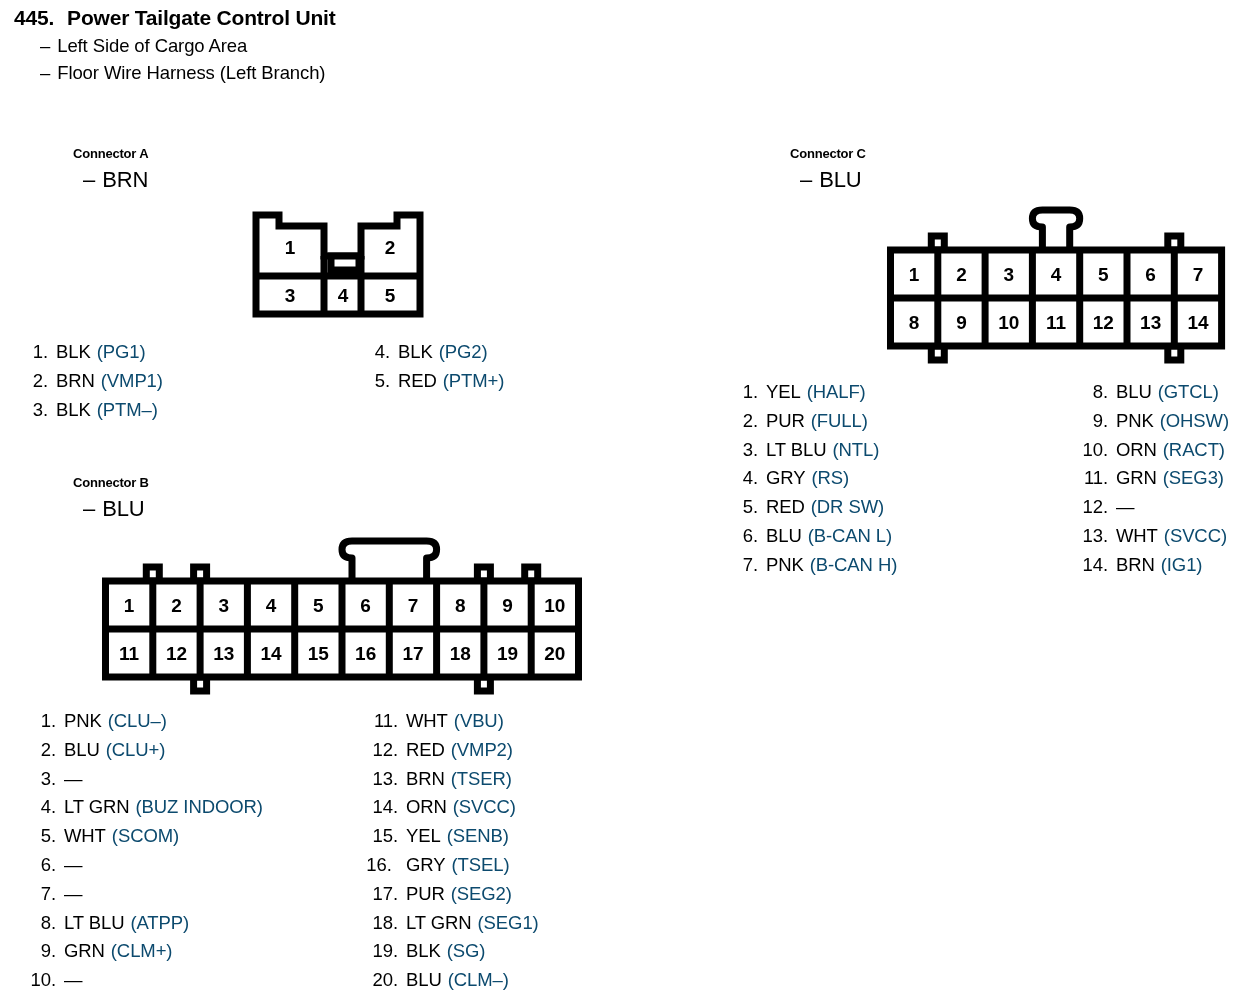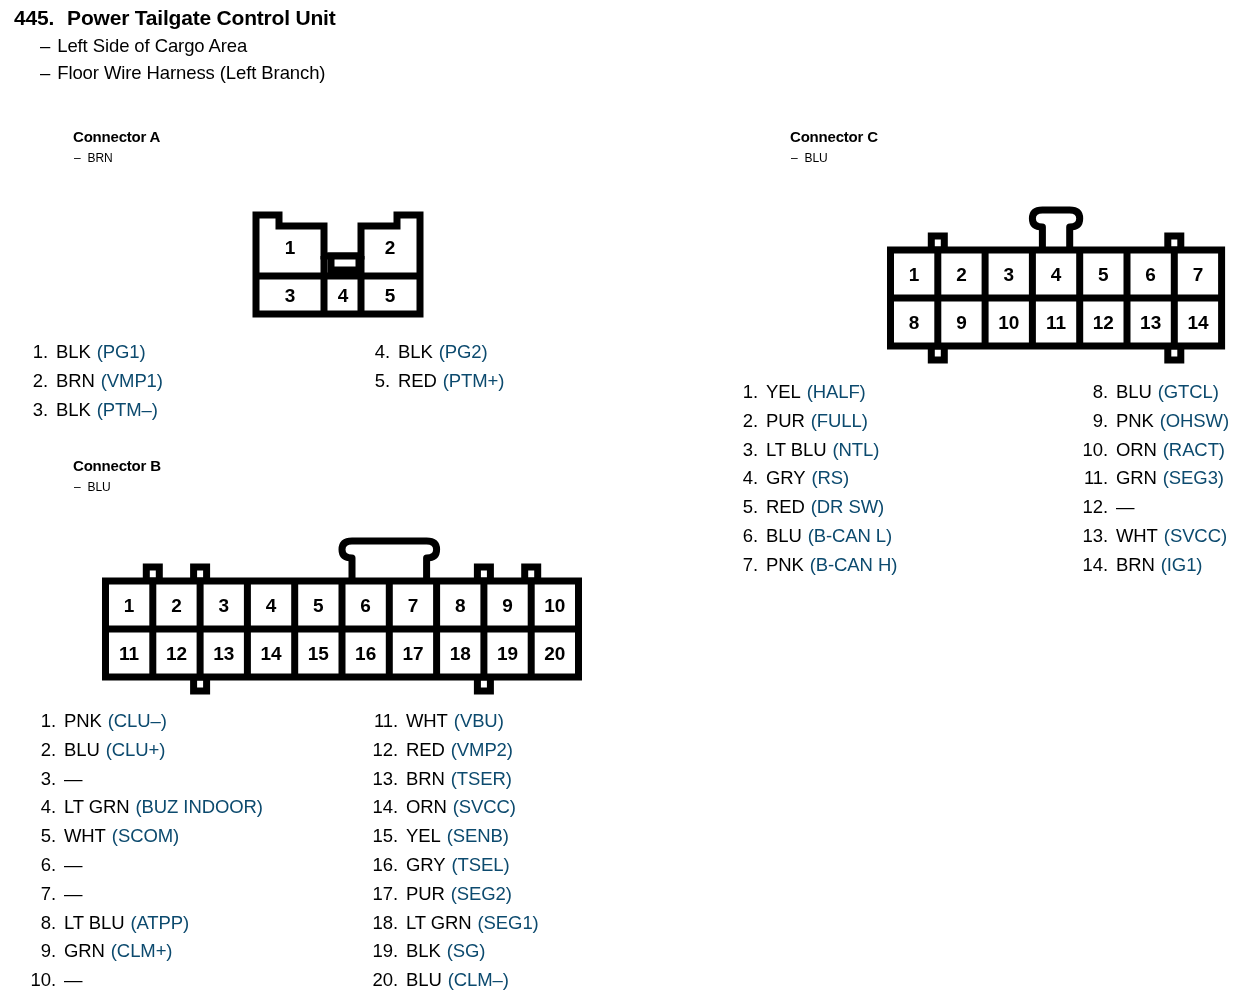--- a/index.html
+++ b/index.html
@@ -43,28 +43,29 @@
     margin-left: 26px;
     margin-top: 5px;
     letter-spacing: -0.1px;
     white-space: nowrap;
   }
   #header .sub .dash { margin-right: 7px; }
 
   
   .connector-block { position: absolute; }
   .conn-heading {
-    font-size: 15px;
+    font-size: 13px;
     font-weight: bold;
     letter-spacing: -0.2px;
+    margin-top: 18px;
   }
   .conn-color {
-    font-size: 12px;
+    font-size: 22px;
     margin-top: 6px;
-    margin-left: 1px;
+    margin-left: 10px;
     letter-spacing: -0.1px;
   }
   .conn-color .dash { margin-right: 7px; }
 
   
   .pin-columns {
     position: absolute;
     display: flex;
   }
   .pin-col { display: block; }
@@ -312,21 +313,21 @@
         <span class="pin-num" style="width: 38px;">14.</span>
         <span class="pin-wire">ORN</span>
         <span class="pin-code">(SVCC)</span>
       </div>
       <div class="pin-row">
         <span class="pin-num" style="width: 38px;">15.</span>
         <span class="pin-wire">YEL</span>
         <span class="pin-code">(SENB)</span>
       </div>
       <div class="pin-row">
-        <span class="pin-num" style="width: 38px;">16.</span>
+        <span class="pin-num" style="width: 38px; text-align: center;">16.</span>
         <span class="pin-wire">GRY</span>
         <span class="pin-code">(TSEL)</span>
       </div>
       <div class="pin-row">
         <span class="pin-num" style="width: 38px;">17.</span>
         <span class="pin-wire">PUR</span>
         <span class="pin-code">(SEG2)</span>
       </div>
       <div class="pin-row">
         <span class="pin-num" style="width: 38px;">18.</span>

